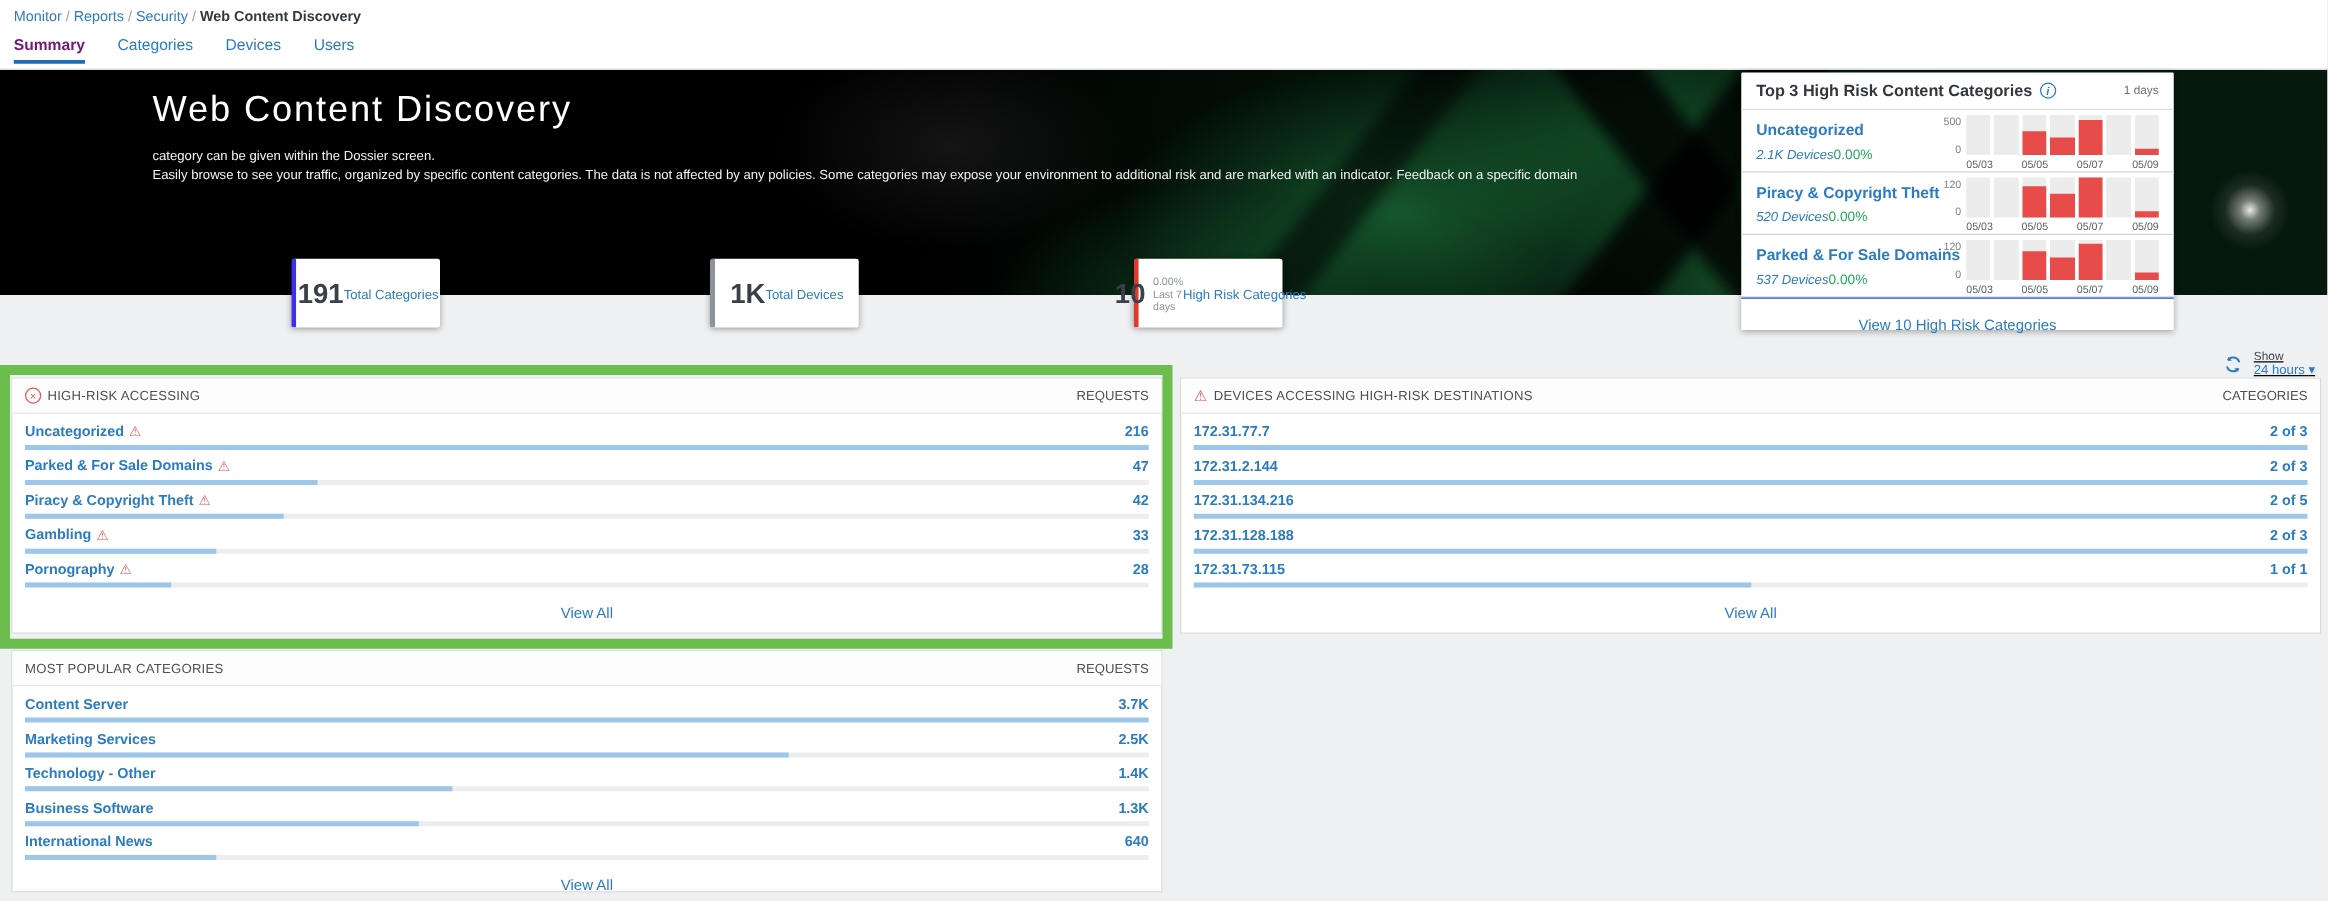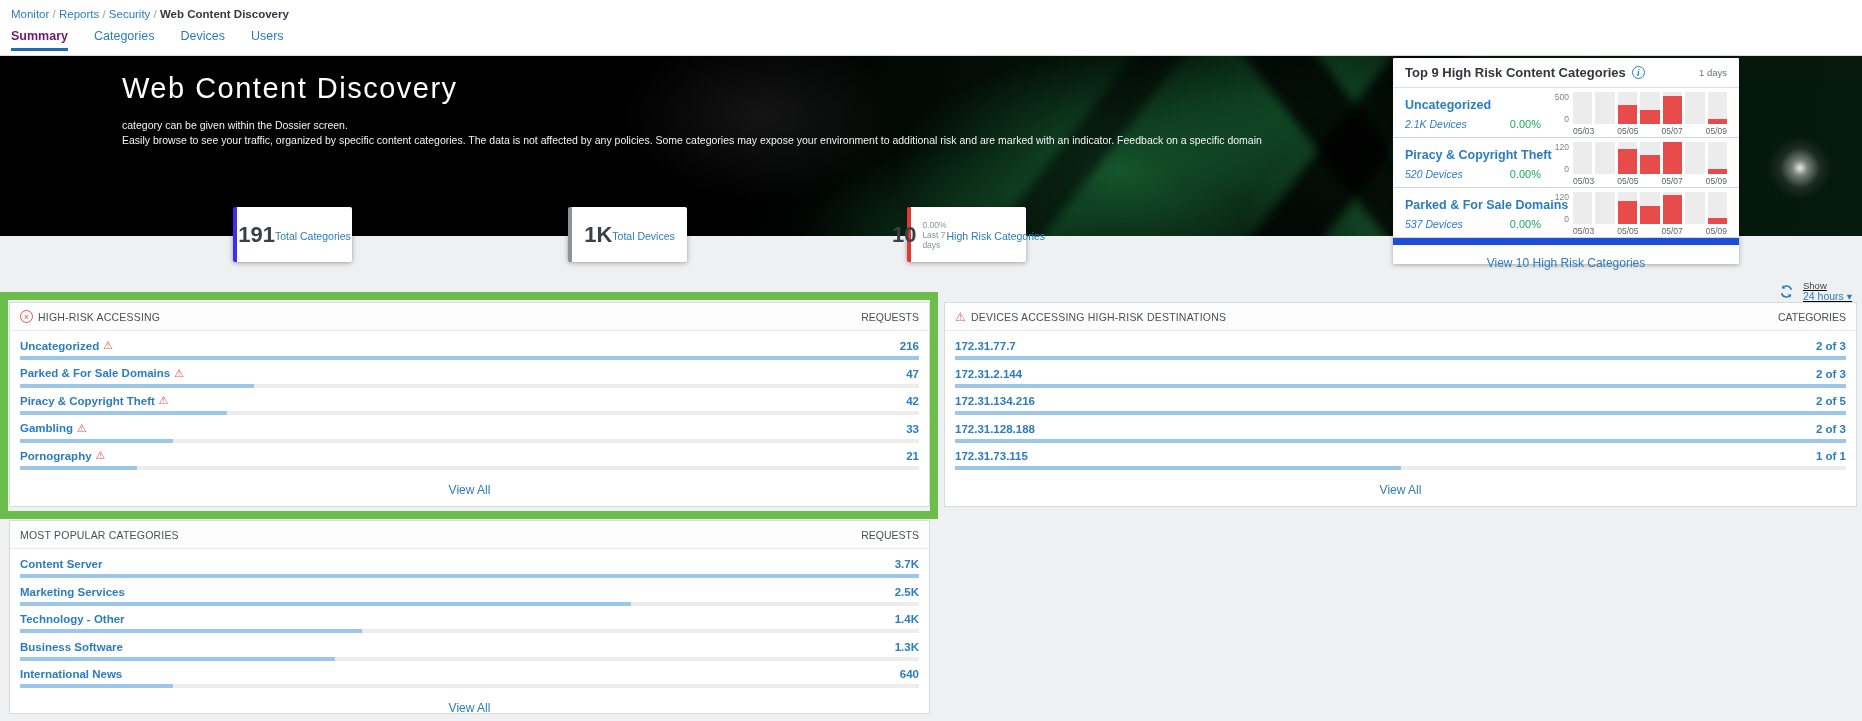--- a/index.html
+++ b/index.html
@@ -54,32 +54,32 @@
     box-shadow:0 1px 5px rgba(0,0,0,.3); z-index:6; border-radius:1px; }
   .risk-header { height:30px; display:flex; align-items:center; padding:0 12px; border-bottom:1px solid #dcdfe1; }
   .risk-title { font-size:13px; font-weight:700; color:#31373d; }
   .info-icon { display:inline-flex; align-items:center; justify-content:center; width:13px; height:13px;
     border:1px solid #2b7cc0; border-radius:50%; color:#2b7cc0; font-size:9px; font-style:italic; font-weight:700;
     margin-left:6px; cursor:pointer; }
   .risk-period { margin-left:auto; font-size:9.5px; color:#6b7176; }
   .risk-row { height:50px; padding:4px 12px 0; border-bottom:1px solid #d2d5d8; display:flex; }
   .risk-left { width:142px; padding-top:3px; }
   .risk-name { font-size:12.5px; font-weight:700; color:#2b7cc0; text-decoration:none; cursor:pointer; white-space:nowrap; }
-  .risk-sub { display:flex; justify-content:space-between; margin-top:5px; padding-right:6px; }
+  .risk-sub { display:flex; margin-top:5px; padding-right:6px; }
   .risk-devices { font-size:10.5px; font-style:italic; color:#2b7cc0; text-decoration:none; cursor:pointer; }
   .risk-pct { font-size:11px; color:#21a75c; }
   .risk-chart { flex:1; display:flex; flex-direction:column; }
   .risk-chart-main { display:flex; height:32px; }
   .yaxis { width:26px; height:32px; display:flex; flex-direction:column; justify-content:space-between;
     align-items:flex-end; padding-right:4px; font-size:8.5px; color:#7c8287; }
   .bars { flex:1; height:32px; display:flex; gap:3px; align-items:flex-end; }
   .bar-bg { flex:1; height:100%; background:#ececec; position:relative; }
   .bar-fill { position:absolute; bottom:0; left:0; right:0; background:#e84c4a; }
   .xaxis { display:flex; justify-content:space-between; margin-left:26px; margin-top:2px; font-size:8.5px; color:#5d6368; }
-  .risk-footer { height:42px; display:flex; align-items:center; justify-content:center; border-top:7px solid #1d4ed8; }
+  .risk-footer { height:42px; display:flex; align-items:center; justify-content:center; border-top:1px solid #1d4ed8; }
   .risk-footer a { font-size:12px; color:#2b7cc0; text-decoration:none; cursor:pointer; }
 
   
   .controls { position:absolute; left:1779px; top:280px; display:flex; gap:9px; z-index:4; }
   .refresh-btn { margin-top:4px; cursor:pointer; background:none; border:none; }
   .show-col { display:flex; flex-direction:column; line-height:11px;text-decoration:underline; }
   .show-label { font-size:9.5px; color:#3f454b; }
   .show-value { font-size:10.5px; color:#2b7cc0; text-decoration:none; cursor:pointer; white-space:nowrap; }
 
   
@@ -158,21 +158,21 @@
             <div>0.00%</div>
             <div>Last 7 days</div>
           </div>
         </div>
         <a class="stat-label">High Risk Categories</a>
       </div>
     </div>
 
   <div class="risk-panel">
     <div class="risk-header">
-      <span class="risk-title">Top 9 High Risk Content Categories</span>
+      <span class="risk-title">Top 3 High Risk Content Categories</span>
       <span class="info-icon">i</span>
       <span class="risk-period">1 days</span>
     </div>
     <div id="risk-rows">
         <div class="risk-row">
           <div class="risk-left"><a class="risk-name">Uncategorized</a><div class="risk-sub">
               <a class="risk-devices">2.1K Devices</a>
               <span class="risk-pct">0.00%</span>
             </div></div>
           <div class="risk-chart">
@@ -363,21 +363,21 @@
             <a class="tlink">Gambling<span class="warn">⚠</span></a>
             <a class="tval">33</a>
           </div>
           <div class="track">
             <div class="fill" style="width: 17%;"></div>
           </div>
         </div>
         <div class="trow">
           <div class="trow-top">
             <a class="tlink">Pornography<span class="warn">⚠</span></a>
-            <a class="tval">21</a>
+            <a class="tval">28</a>
           </div>
           <div class="track">
             <div class="fill" style="width: 13%;"></div>
           </div>
         </div>
       </div>
     <div class="panel-footer">
       <a class="view-all">View All</a>
     </div>
   </div>

